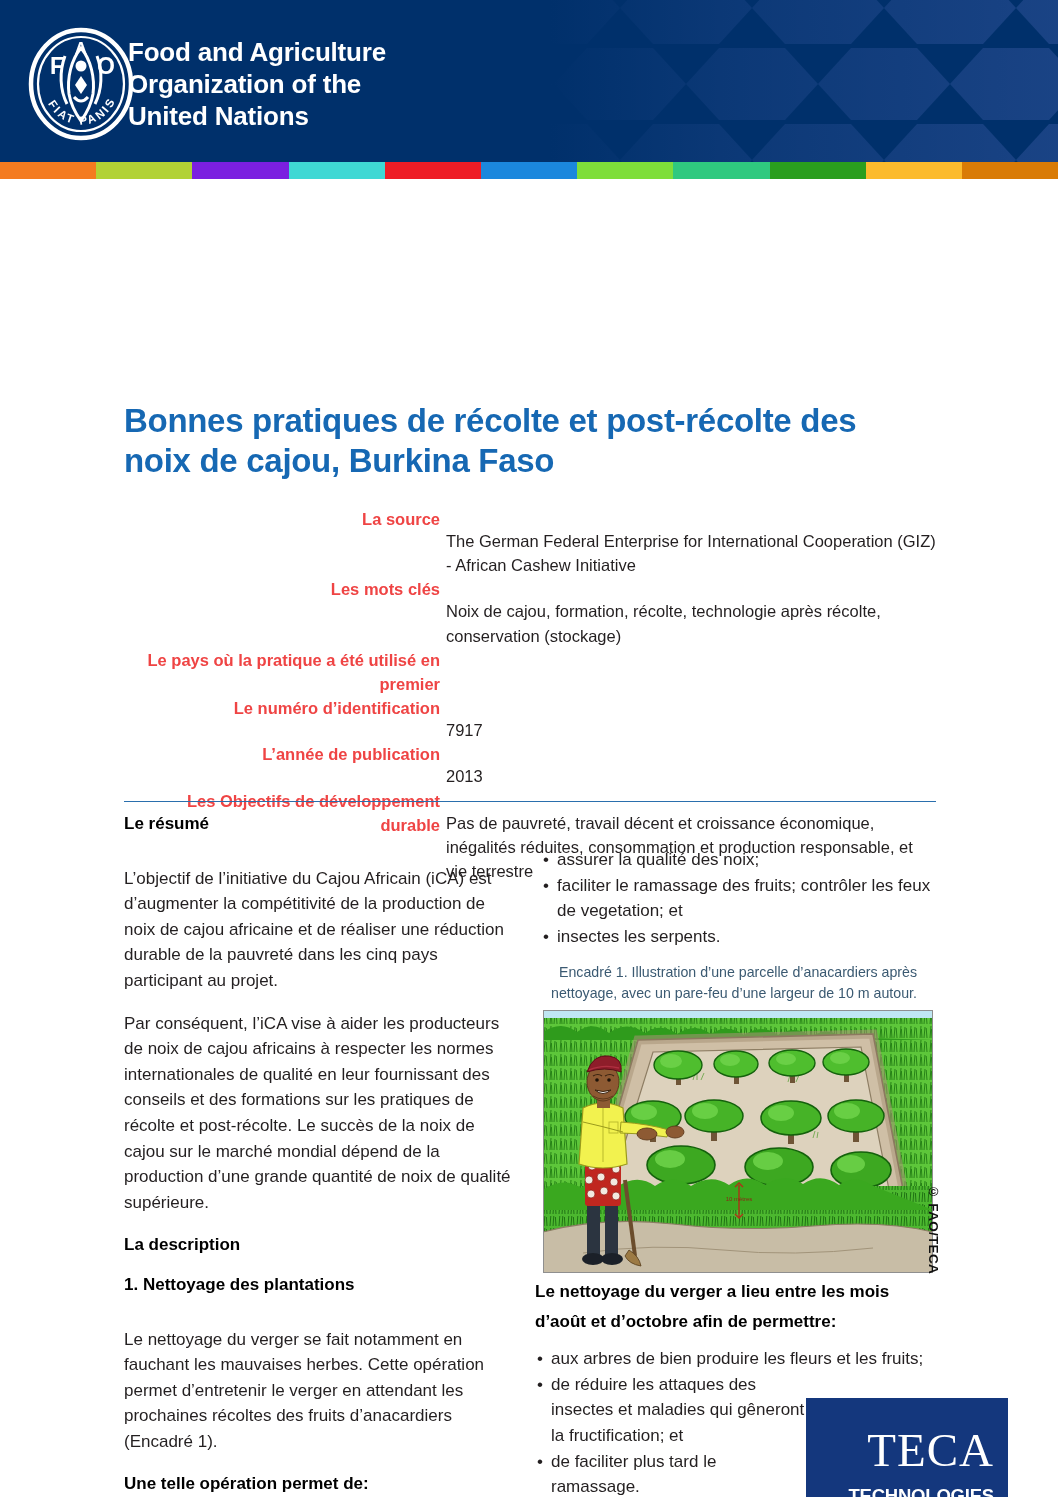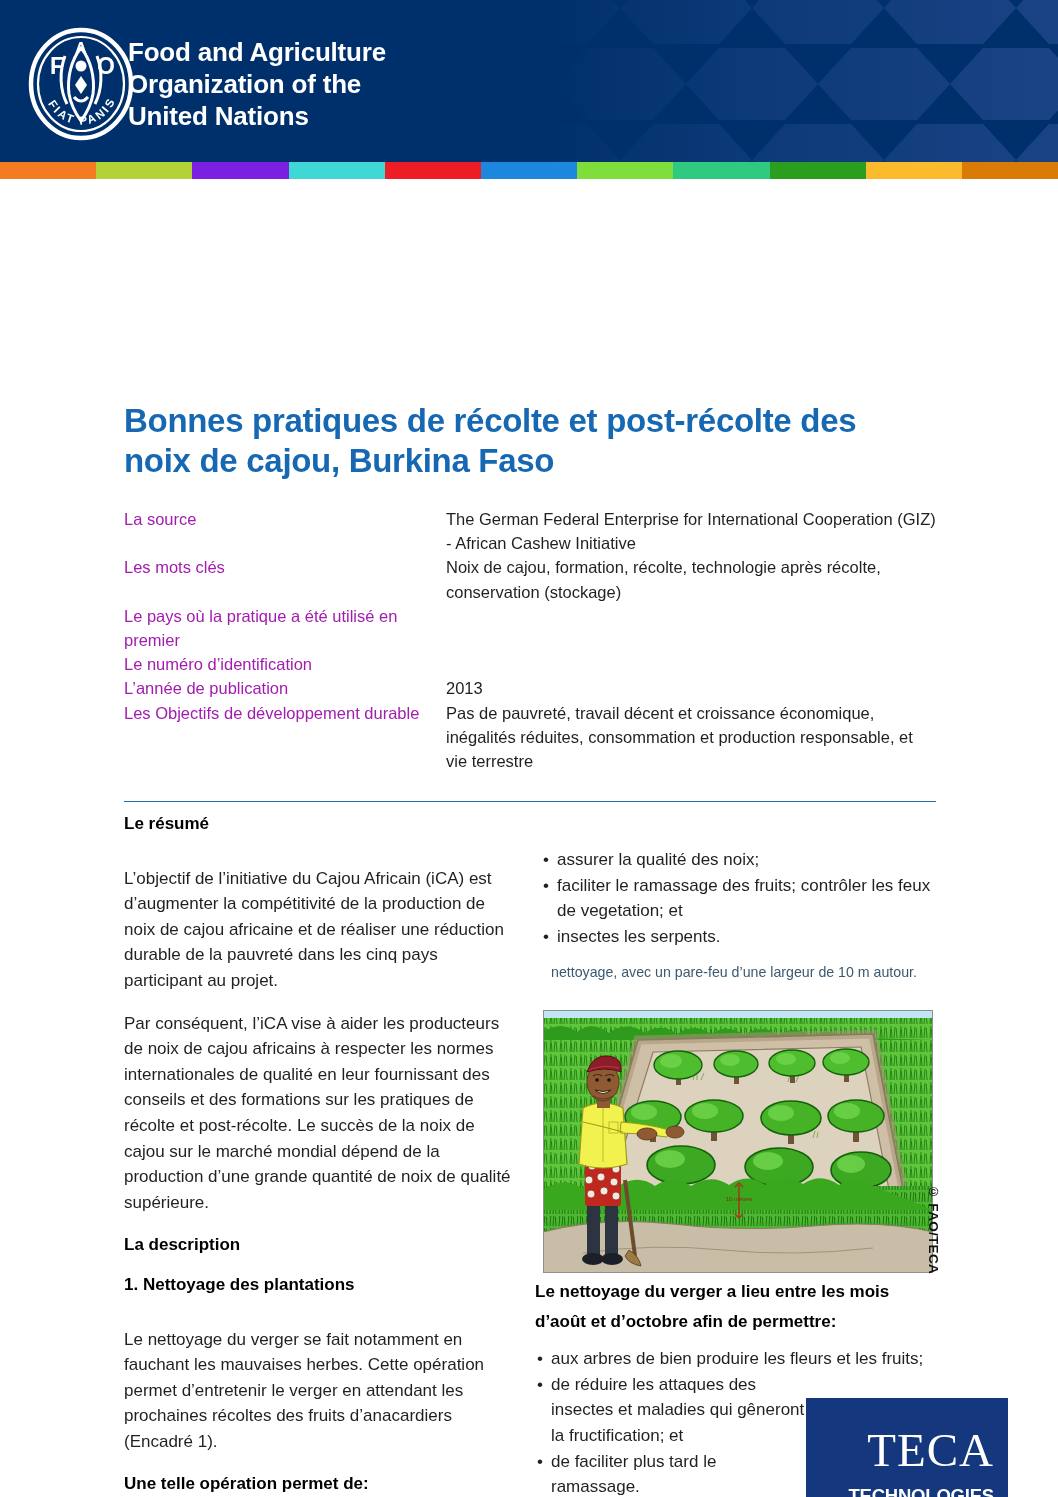--- a/index.html
+++ b/index.html
@@ -84,28 +84,30 @@
     font-size: 16.5px;
     line-height: 24.2px;
   }
   .meta-row {
     display: flex;
     align-items: flex-start;
   }
   .meta-label {
     width: 322px;
     flex: 0 0 322px;
-    font-weight: normal;
-    color: #a21caf;
+    font-weight: bold;
+    color: #ef4444;
     padding-right: 6px;
     box-sizing: border-box;
+    text-align: right;
   }
   .meta-value {
     flex: 1 1 auto;
     color: #231f20;
+    margin-top: 22px;
   }
 
   .rule {
     position: absolute;
     left: 124px;
     top: 622px;
     width: 812px;
     height: 0;
     border-top: 1.6px solid #2a6fad;
   }
@@ -314,20 +316,21 @@
       </div>
       <div class="meta-row">
         <div class="meta-label">Les mots clés</div>
         <div class="meta-value">Noix de cajou, formation, récolte, technologie après récolte, conservation (stockage)</div>
       </div>
       <div class="meta-row">
         <div class="meta-label">Le pays où la pratique a été utilisé en premier</div>
       </div>
       <div class="meta-row">
         <div class="meta-label">Le numéro d’identification</div>
+        <div class="meta-value">7917</div>
       </div>
       <div class="meta-row">
         <div class="meta-label">L’année de publication</div>
         <div class="meta-value">2013</div>
       </div>
       <div class="meta-row">
         <div class="meta-label">Les Objectifs de développement durable</div>
         <div class="meta-value">Pas de pauvreté, travail décent et croissance économique,  inégalités réduites, consommation et production responsable, et vie terrestre</div>
       </div>
     </div>
@@ -353,20 +356,21 @@
 
   <div class="col-right">
     <ul class="bul">
       <li>assurer la qualité des noix;</li>
       <li>faciliter le ramassage des fruits; contrôler les feux de vegetation; et</li>
       <li>insectes les serpents.</li>
     </ul>
   </div>
 
   <div class="fig-caption">
+    <div class="ln1">Encadré 1. Illustration d’une parcelle d’anacardiers après</div>
     <div>nettoyage, avec un pare-feu d’une largeur de 10 m autour.</div>
   </div>
 
   <div class="figure-box">
     <svg width="390" height="263" viewBox="0 0 390 263">
       <defs>
         <clipPath id="fclip">
             <rect x="0" y="0" width="390" height="263"></rect>
           </clipPath>
         <pattern id="grasspat" width="10" height="14" patternUnits="userSpaceOnUse">

